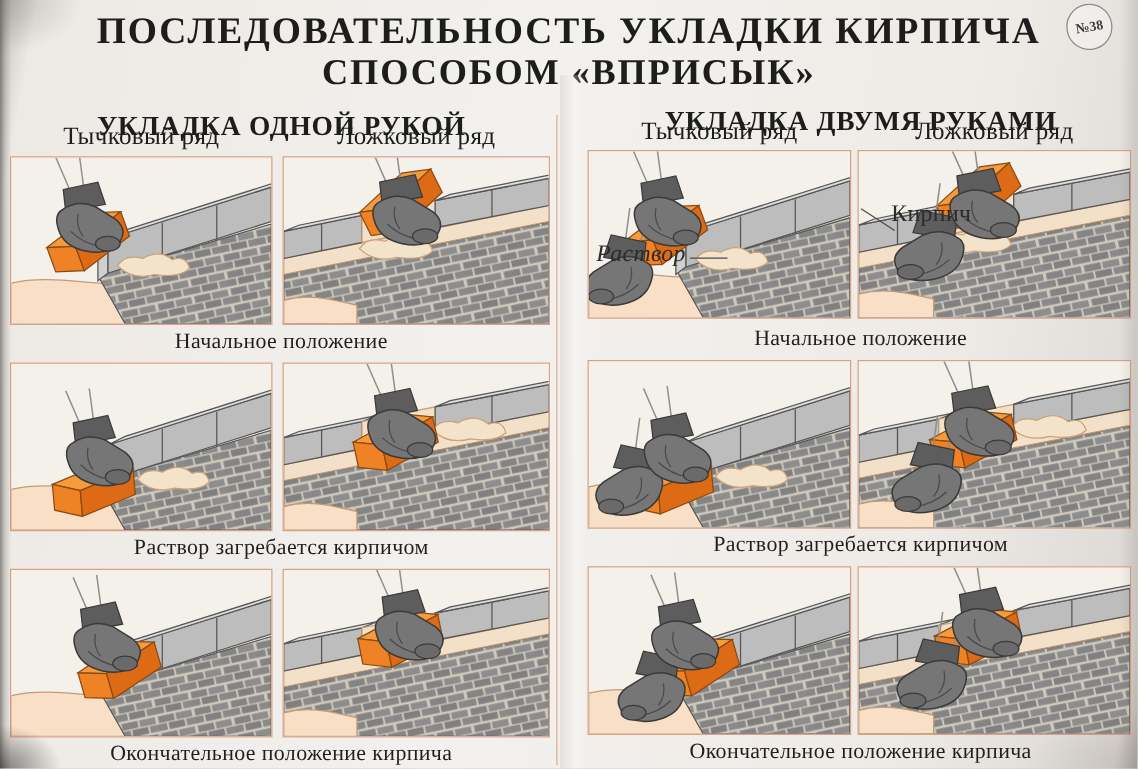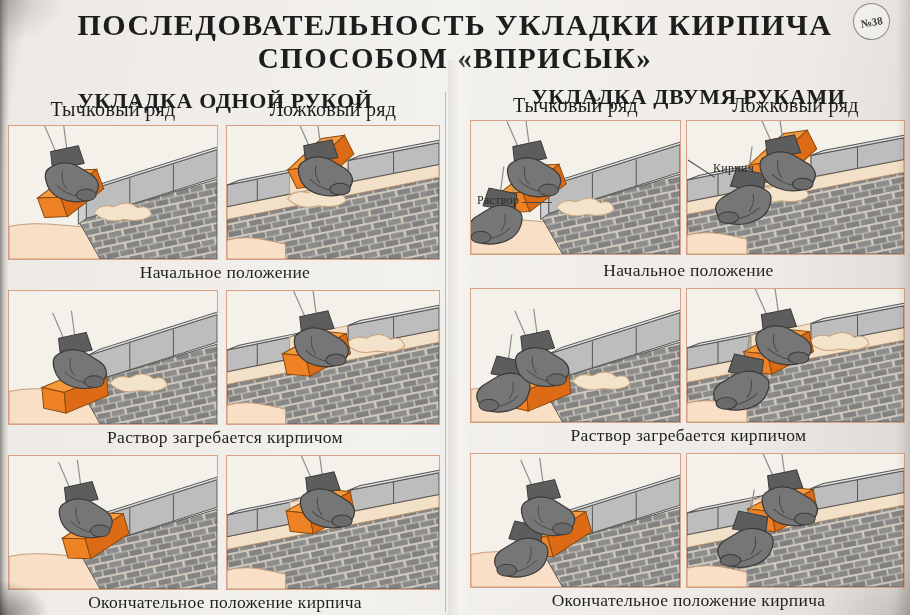--- a/index.html
+++ b/index.html
@@ -24,22 +24,22 @@
     background:linear-gradient(to right, rgba(140,132,124,.14), rgba(255,255,255,.25) 55%, transparent);}
   section{position:absolute;}
   .sec-left{left:8px;top:70px;width:434px;height:545px;}
   .sec-right{left:470px;top:66px;width:437px;height:549px;}
   .hdr{position:absolute;top:0;left:0;width:100%;text-align:center;font-size:22px;font-weight:bold;letter-spacing:.6px;}
   .col{position:absolute;top:28px;text-align:center;font-size:20px;letter-spacing:.3px;}
   .cap{position:absolute;left:0;width:100%;text-align:center;font-size:17.5px;letter-spacing:.3px;color:#1f1f1f;}
   figure.panel{position:absolute;margin:0;width:210px;height:135px;box-sizing:border-box;
     border:1px solid #d9a183;background:#f4f1eb;overflow:hidden;}
   figure.panel svg{display:block;}
-  .ann{position:absolute;font-size:12px;color:#2b2b2b;letter-spacing:.3px;z-index:3;}
-  .ann-mortar{left:6px;top:72px;}
+  .ann{position:absolute;font-size:19px;color:#2b2b2b;letter-spacing:.3px;z-index:3;}
+  .ann-mortar{left:6px;top:72px;font-style:italic;}
   .ann-mortar::after{content:"";position:absolute;left:100%;top:58%;width:30px;height:1px;background:#4a4a4a;margin-left:3px;}
   .ann-brick{left:26px;top:40px;}
   .ann-brick::before{content:"";position:absolute;right:96%;top:105%;width:32px;height:1px;background:#4a4a4a;
     transform:rotate(33deg);transform-origin:right top;}
   .defs{position:absolute;width:0;height:0;}
 </style>
 </head>
 <body>
 
 <svg class="defs" aria-hidden="true">

